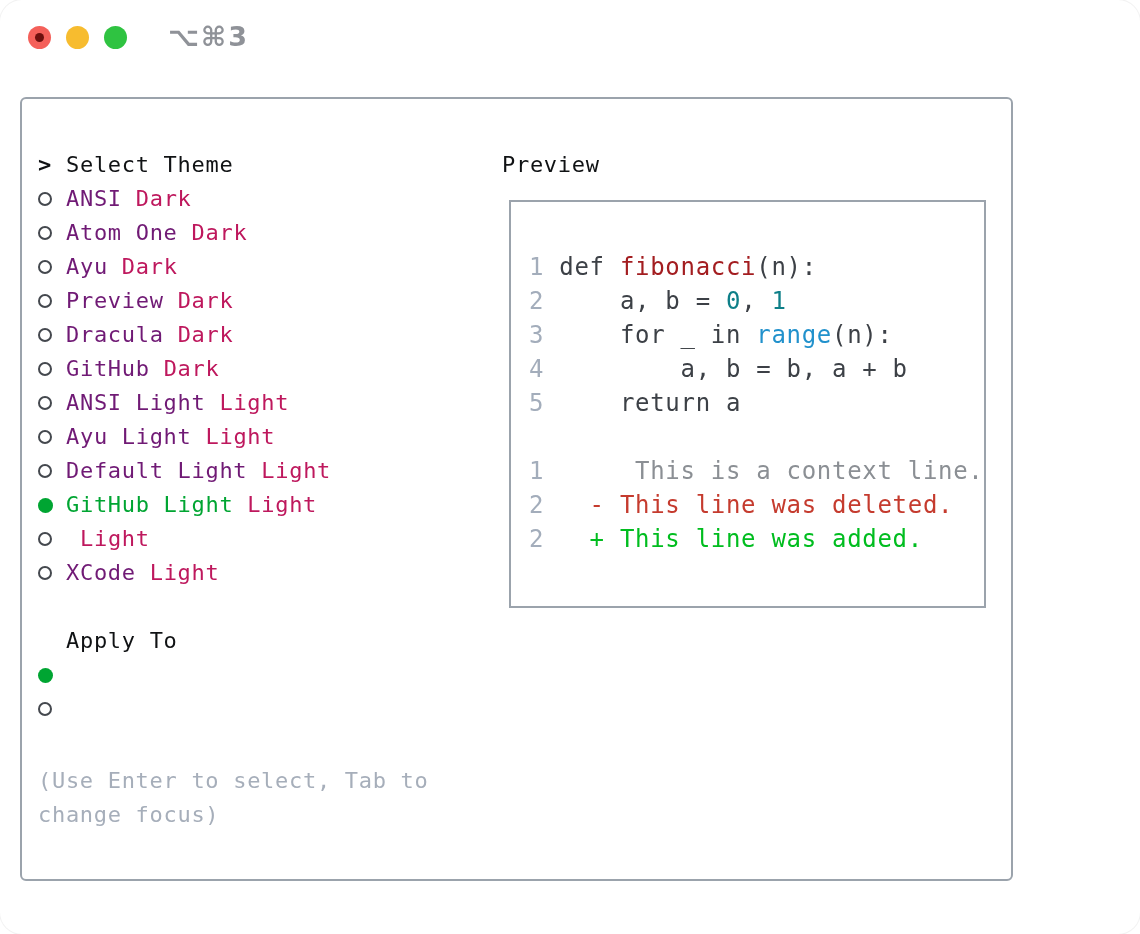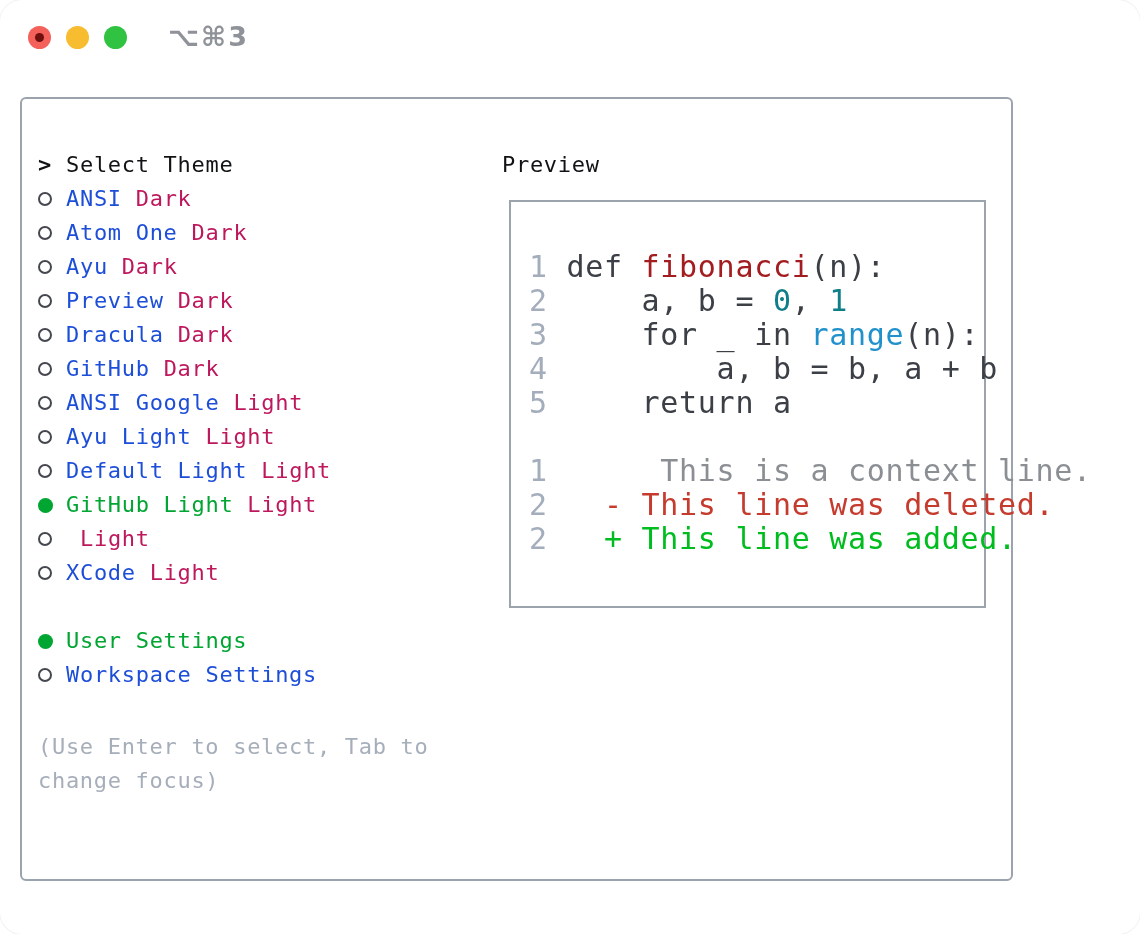--- a/index.html
+++ b/index.html
@@ -33,36 +33,36 @@
   }
   .mono { font-size:22px; letter-spacing:0.7px; line-height:34px; color:#3c4046; }
   .left-col { position:absolute; left:16px; top:49px; width:400px; }
   .row { display:flex; align-items:center; height:34px; white-space:pre; }
   .row.blank { height:34px; }
   .hprefix { display:inline-block; width:28px; font-weight:bold; color:#101214; }
   .htext { font-weight:normal; color:#101214; }
   .bullet { width:28px; display:flex; align-items:center; }
   .circle { width:14px; height:14px; border-radius:50%; border:2px solid #44484e; }
   .selected .circle { width:15px; height:15px; border:none; background:#00a532; }
-  .name { color:#1d4ed8; }
+  .name { color:#701a75; }
   .selected .name { color:#00a532; }
   .variant { color:#be185d; margin-left:14px; }
   .apply-header { padding-left:28px; color:#101214; }
   .hint { color:#a6aeba; margin-top:4px; }
   
   .preview-header { position:absolute; left:480px; top:49px; height:34px;
     display:flex; align-items:center; font-weight:normal; color:#101214; }
   .preview-box {
     position:absolute; left:487px; top:101px; width:477px; height:408px;
     border:2px solid #9ba3ac; background:#fff;
   }
   .preview-box pre {
     margin:0; padding:48px 0 0 18px; white-space:pre;
     font-family:"DejaVu Sans Mono","Liberation Mono",monospace;
-    font-size:30px; letter-spacing:0.7px; line-height:34px;
+    font-size:24px; letter-spacing:0.7px; line-height:34px;
   }
   .seg-ln  { color:#a3adbb; }
   .seg-pl  { color:#3c4046; }
   .seg-fn  { color:#a31d20; }
   .seg-num { color:#0e7f88; }
   .seg-bi  { color:#2191cc; }
   .seg-ctx { color:#8b8f94; }
   .seg-del { color:#c53b2e; }
   .seg-add { color:#00bd1f; }
 </style>
@@ -89,34 +89,35 @@
         <span class="hprefix">&gt;</span><span class="htext">Select Theme</span>
       </div>
 
       <div id="theme-list">
           <div class="row"><span class="bullet"><span class="circle"></span></span><span class="name">ANSI</span><span class="variant">Dark</span></div>
           <div class="row"><span class="bullet"><span class="circle"></span></span><span class="name">Atom One</span><span class="variant">Dark</span></div>
           <div class="row"><span class="bullet"><span class="circle"></span></span><span class="name">Ayu</span><span class="variant">Dark</span></div>
           <div class="row"><span class="bullet"><span class="circle"></span></span><span class="name">Preview</span><span class="variant">Dark</span></div>
           <div class="row"><span class="bullet"><span class="circle"></span></span><span class="name">Dracula</span><span class="variant">Dark</span></div>
           <div class="row"><span class="bullet"><span class="circle"></span></span><span class="name">GitHub</span><span class="variant">Dark</span></div>
-          <div class="row"><span class="bullet"><span class="circle"></span></span><span class="name">ANSI Google</span><span class="variant">Light</span></div>
+          <div class="row"><span class="bullet"><span class="circle"></span></span><span class="name">ANSI Light</span><span class="variant">Light</span></div>
           <div class="row"><span class="bullet"><span class="circle"></span></span><span class="name">Ayu Light</span><span class="variant">Light</span></div>
           <div class="row"><span class="bullet"><span class="circle"></span></span><span class="name">Default Light</span><span class="variant">Light</span></div>
           <div class="row selected"><span class="bullet"><span class="circle"></span></span><span class="name">GitHub Light</span><span class="variant">Light</span></div>
           <div class="row"><span class="bullet"><span class="circle"></span></span><span class="variant">Light</span></div>
           <div class="row"><span class="bullet"><span class="circle"></span></span><span class="name">XCode</span><span class="variant">Light</span></div>
         </div>
 
       <div class="row blank"></div>
 
+      <div class="row apply-header">Apply To</div>
 
       <div id="apply-list">
-          <div class="row selected"><span class="bullet"><span class="circle"></span></span><span class="name">User Settings</span></div>
-          <div class="row"><span class="bullet"><span class="circle"></span></span><span class="name">Workspace Settings</span></div>
+          <div class="row selected"><span class="bullet"><span class="circle"></span></span></div>
+          <div class="row"><span class="bullet"><span class="circle"></span></span></div>
         </div>
 
       <div class="row blank"></div>
 
       <div class="hint">(Use Enter to select, Tab to change focus)</div>
     </div>
 
     <div class="preview-header">Preview</div>
 
     <div class="preview-box">

